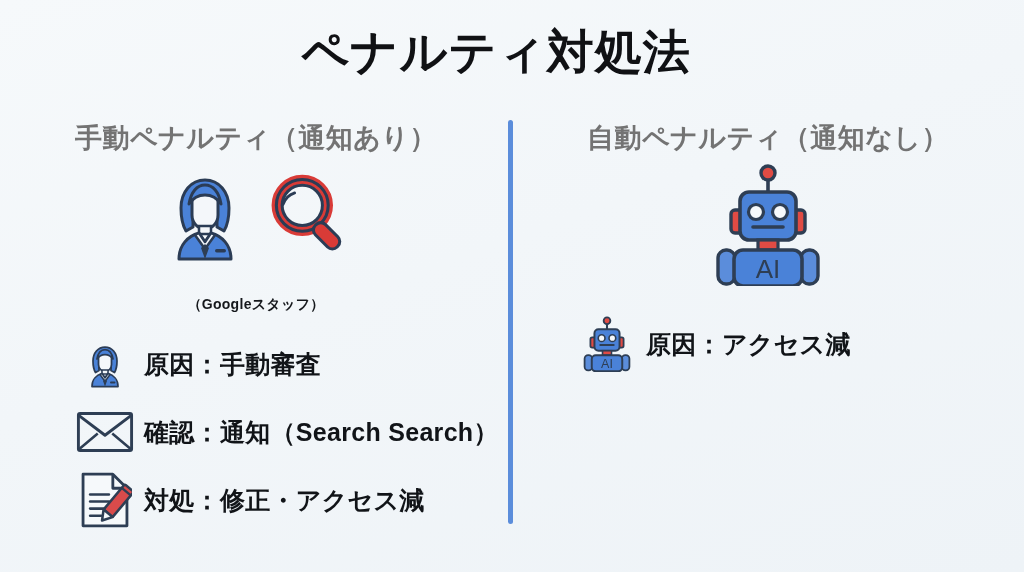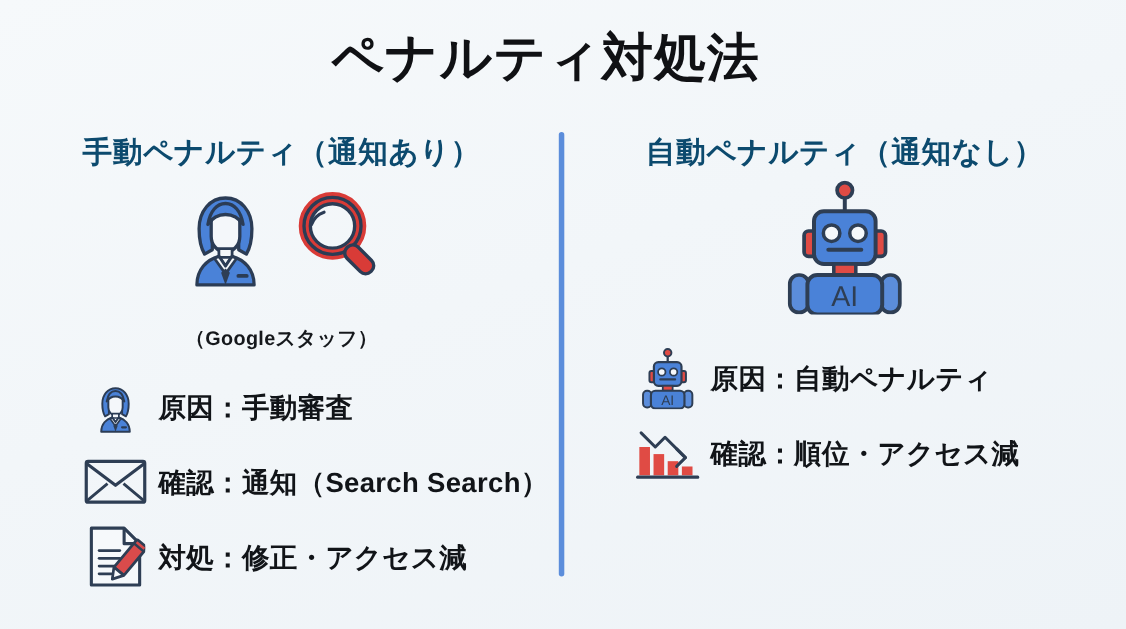--- a/index.html
+++ b/index.html
@@ -54,21 +54,21 @@
     width: 500px;
     height: 430px;
   }
   .col-left  { left: 6px; }
   .col-right { left: 518px; }
 
   .col-header {
     text-align: center;
     font-size: 27px;
     font-weight: bold;
-    color: #0c4a6e;
+    color: #737373;
     letter-spacing: 0.5px;
     height: 40px;
     line-height: 40px;
   }
 
   
   .hero {
     position: relative;
     height: 130px;
     margin-top: 6px;
@@ -77,21 +77,21 @@
     position: absolute;
     left: 50%;
     transform: translateX(-50%);
     top: 0;
     display: flex;
     align-items: center;
     gap: 6px;
   }
   .hero-caption {
     text-align: center;
-    font-size: 18px;
+    font-size: 14px;
     font-weight: bold;
     color: #15181c;
     margin-top: 2px;
     letter-spacing: 0.3px;
   }
 
   
   .rows {
     margin-top: 16px;
     padding-left: 8px;
@@ -275,35 +275,21 @@
             <circle cx="46" cy="48" r="7.5" fill="#f6f9fb" stroke="#2e3e54" stroke-width="3.6"></circle>
             <circle cx="70" cy="48" r="7.5" fill="#f6f9fb" stroke="#2e3e54" stroke-width="3.6"></circle>
             <path d="M43 63h30" stroke="#2e3e54" stroke-width="4.4" stroke-linecap="round"></path>
             <rect x="48" y="76" width="20" height="10" fill="#e04b44" stroke="#2e3e54" stroke-width="3.6"></rect>
             <rect x="8" y="86" width="17" height="34" rx="8" fill="#5b8ddb" stroke="#2e3e54" stroke-width="4"></rect>
             <rect x="91" y="86" width="17" height="34" rx="8" fill="#5b8ddb" stroke="#2e3e54" stroke-width="4"></rect>
             <rect x="24" y="86" width="68" height="36" rx="9" fill="#4a82d8" stroke="#2e3e54" stroke-width="4.4"></rect>
             <text x="58" y="115" text-anchor="middle" font-family="'Liberation Sans',sans-serif" font-size="28" fill="#2e3e54">AI</text>
           </svg>
         </span>
-        <span class="row-label">原因：自動ペナルティ</span>
-      </div>
-
-      <div class="row">
-        <span class="row-icon">
-          <svg width="58" height="54" viewBox="0 0 72 66">
-            <rect x="4" y="26" width="12" height="32" fill="#e04b44"></rect>
-            <rect x="20" y="34" width="12" height="24" fill="#e04b44"></rect>
-            <rect x="36" y="42" width="12" height="16" fill="#e04b44"></rect>
-            <rect x="52" y="48" width="12" height="10" fill="#e04b44"></rect>
-            <path d="M2 60h68" stroke="#2e3e54" stroke-width="3.4" stroke-linecap="round"></path>
-            <path d="M6 10l16 16 11-11 23 23" fill="none" stroke="#2e3e54" stroke-width="3.4" stroke-linecap="round" stroke-linejoin="round"></path>
-            <path d="M56 38v-14M56 38h-14" fill="none" stroke="#2e3e54" stroke-width="3.4" stroke-linecap="round" transform="rotate(-45 56 38)"></path>
-          </svg>
-        </span>
-        <span class="row-label">確認：順位・アクセス減</span>
-      </div>
+        <span class="row-label">原因：アクセス減</span>
+      </div>
+
 
 
     </div>
   </div>
 
 </div>
 
 </body></html>

